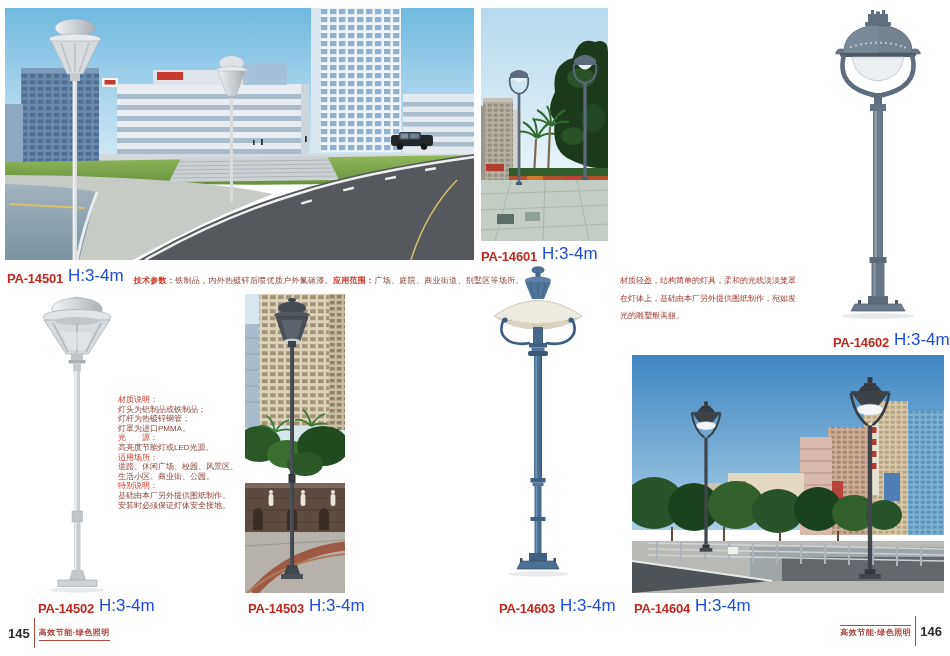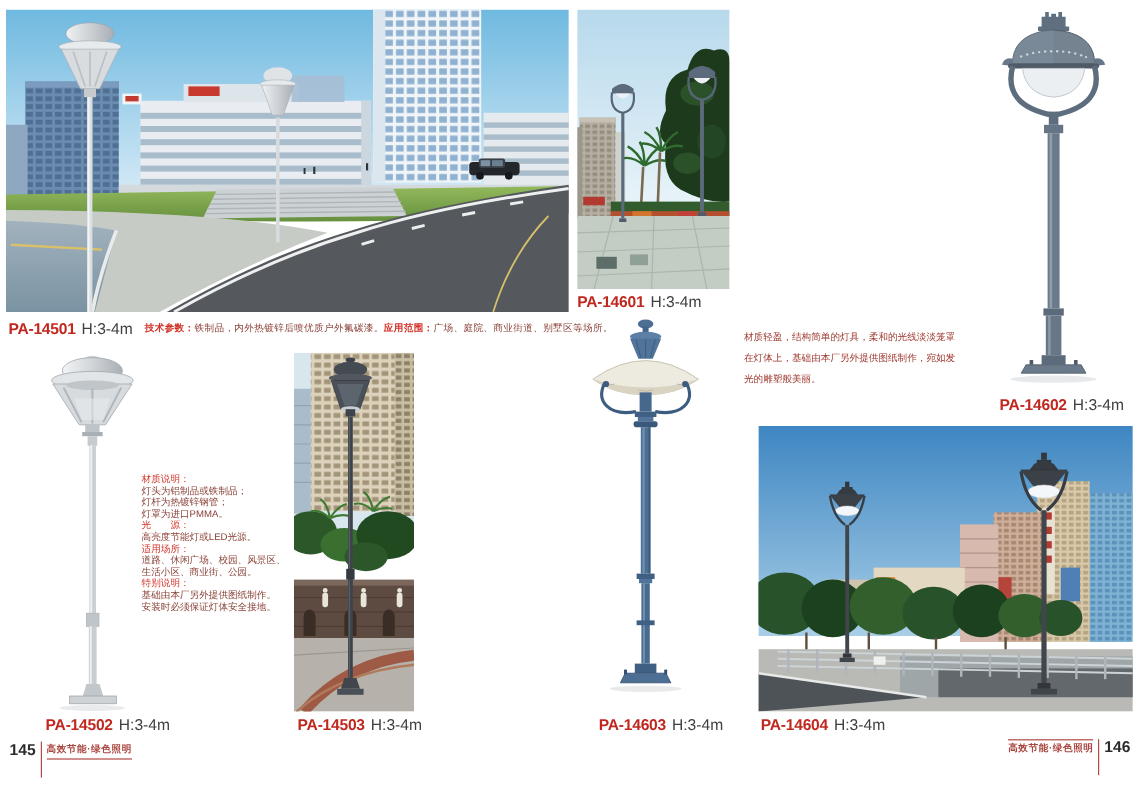--- a/index.html
+++ b/index.html
@@ -1,27 +1,27 @@
 <!DOCTYPE html>
 <html><head>
 <meta charset="utf-8">
 <style>
   html,body{margin:0;padding:0}
   body{width:950px;height:656px;position:relative;background:#ffffff;
        font-family:"Liberation Sans",sans-serif;overflow:hidden}
   .abs{position:absolute}
-  .caption{position:absolute;display:flex;align-items:center;white-space:nowrap}
+  .caption{position:absolute;display:flex;align-items:flex-end;white-space:nowrap}
   .code{font-size:13px;font-weight:bold;color:#c0281f;letter-spacing:-0.2px}
-  .hval{font-size:13px;color:#404040;margin-left:5px}
+  .hval{font-size:17px;color:#1d4ed8;margin-left:5px}
   .inline-specs{font-size:8px;color:#8a4238;margin-left:10px;letter-spacing:0.3px}
   .inline-specs .rl{color:#d2342a;font-weight:bold}
   .spec{position:absolute;font-size:8px;line-height:9.6px;color:#8a4238;white-space:nowrap}
   .spec .sh{color:#d2342a;font-weight:normal}
   .note{position:absolute;font-size:8px;line-height:17.5px;color:#a03a30;white-space:nowrap}
-  .footer{position:absolute;display:flex;align-items:flex-start}
+  .footer{position:absolute;display:flex;align-items:center}
   .pg{font-size:13px;font-weight:bold;color:#2b2b2b;line-height:13px}
   .vr{width:1px;height:30px;background:#b24a44;margin:0 4px}
   .slg{font-size:8px;font-weight:bold;color:#a9453e;letter-spacing:0.5px;line-height:10px}
   .slg-l{border-bottom:1px solid #b24a44;padding-bottom:2px;margin-top:2px}
   .slg-r{border-top:1px solid #b24a44;padding-top:2px}
 </style>
 </head>
 <body>
 
 <svg class="abs" style="left:5px;top:8px" width="469" height="252" viewBox="0 0 469 252">

